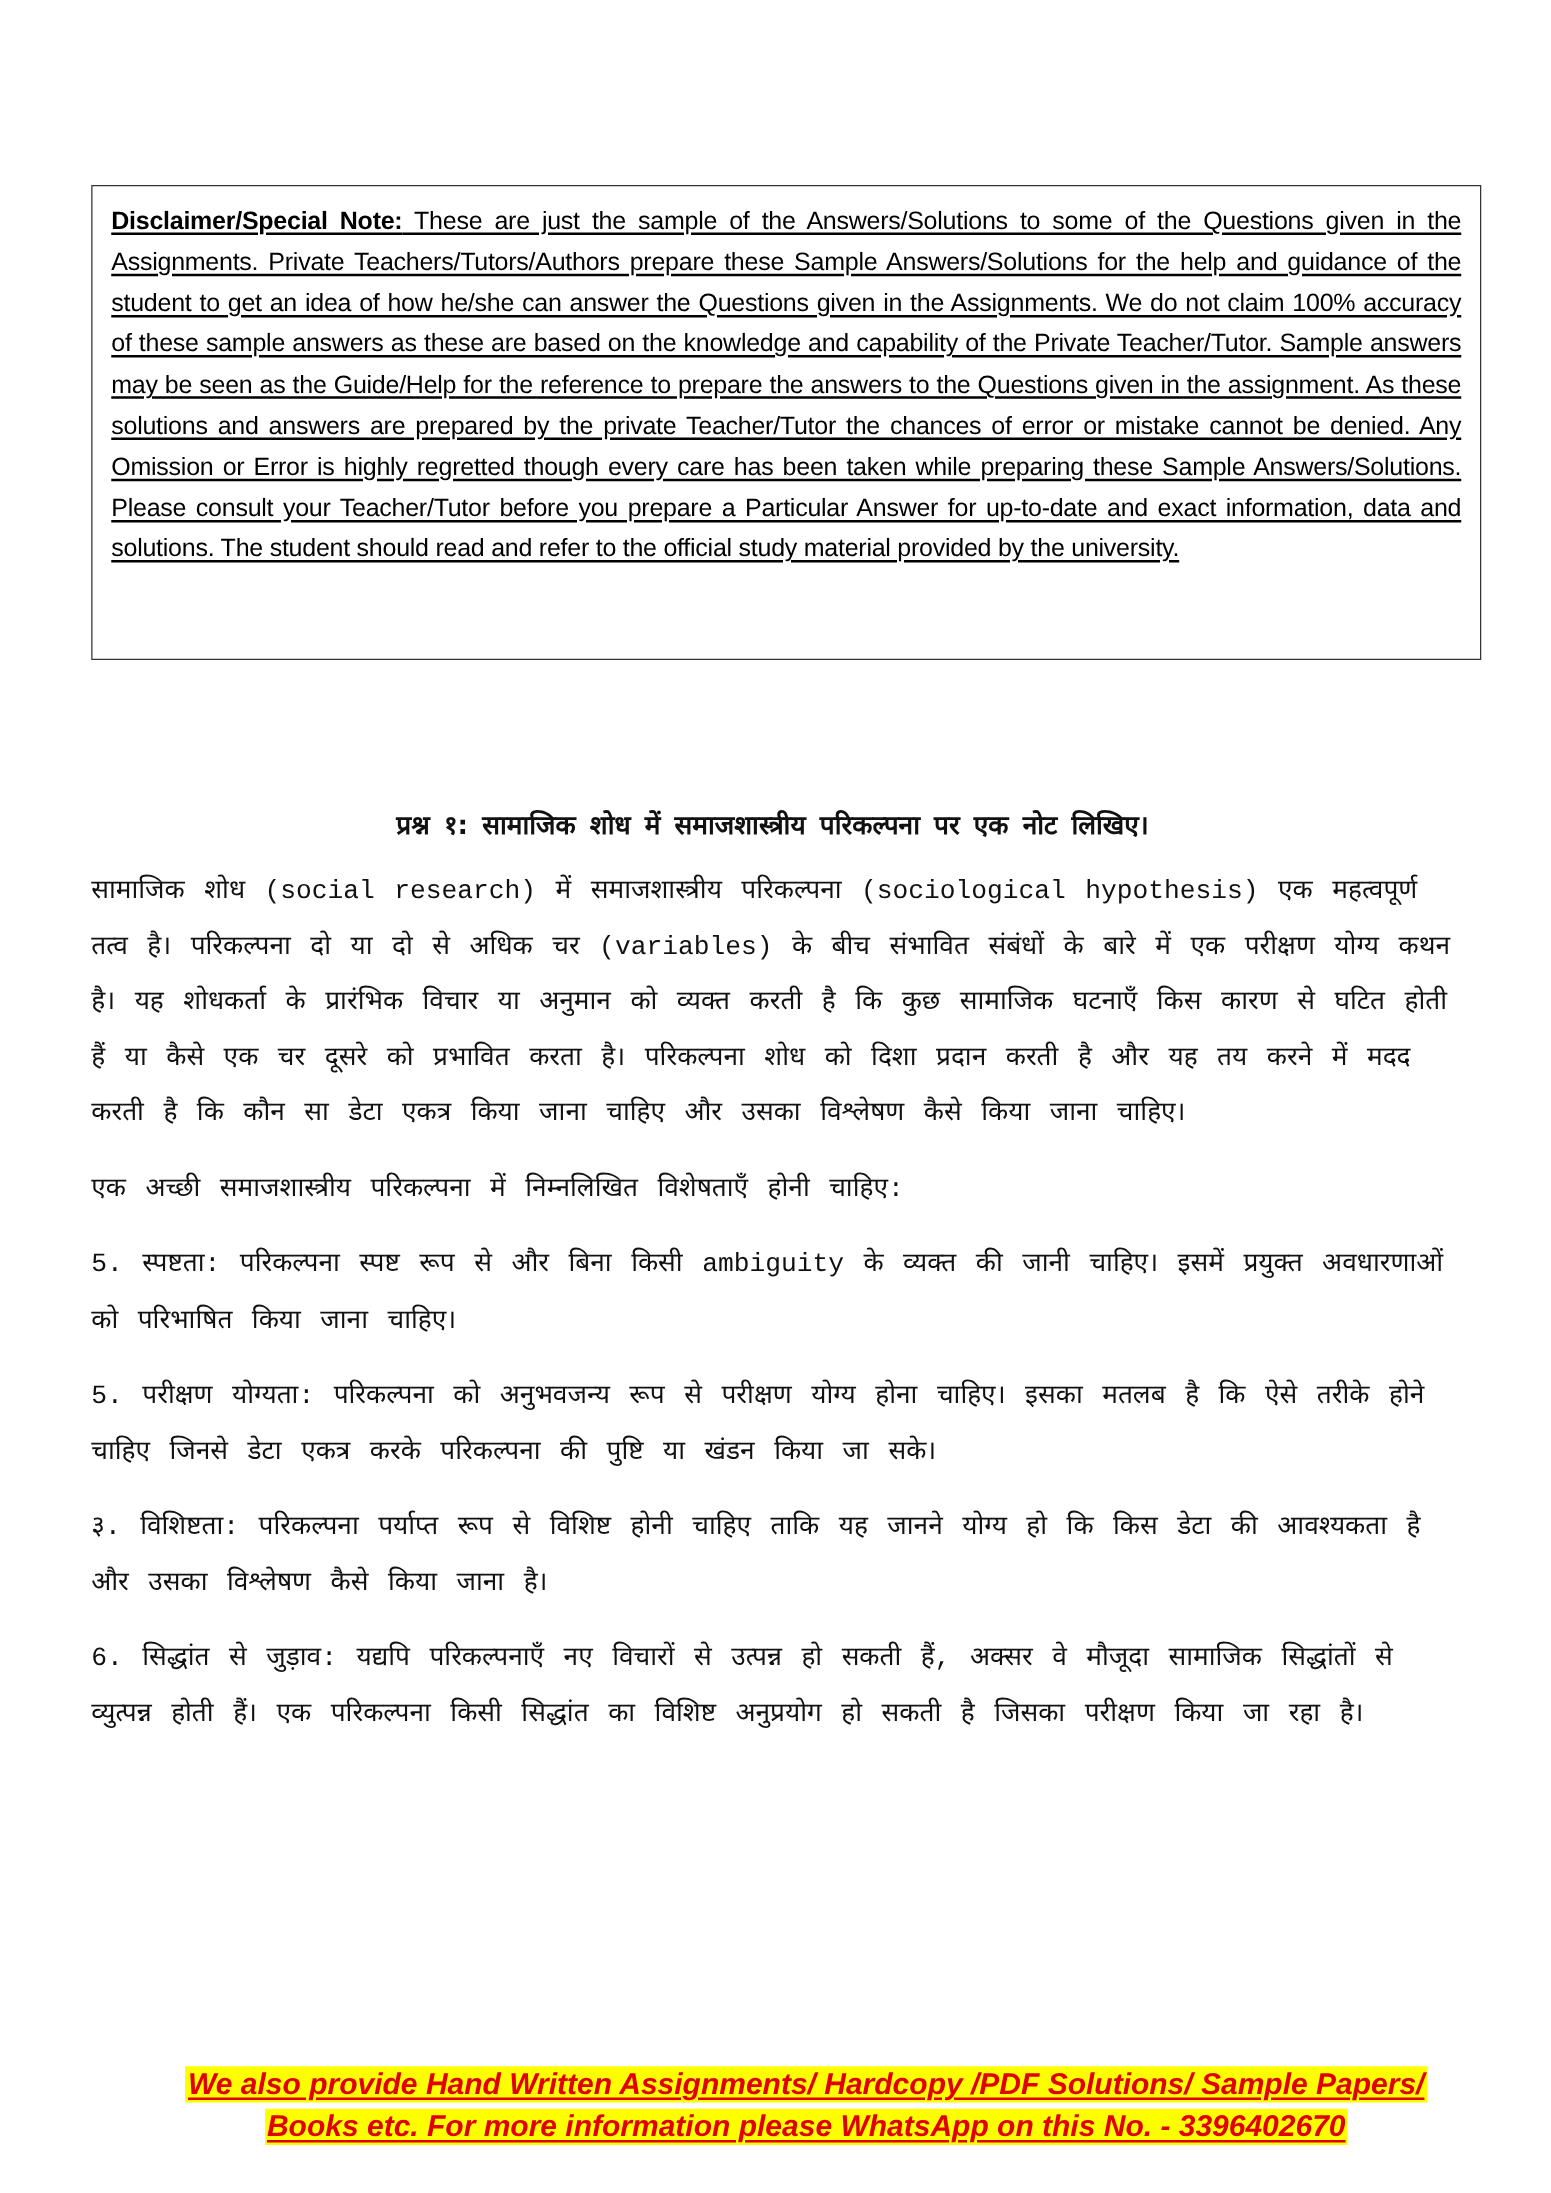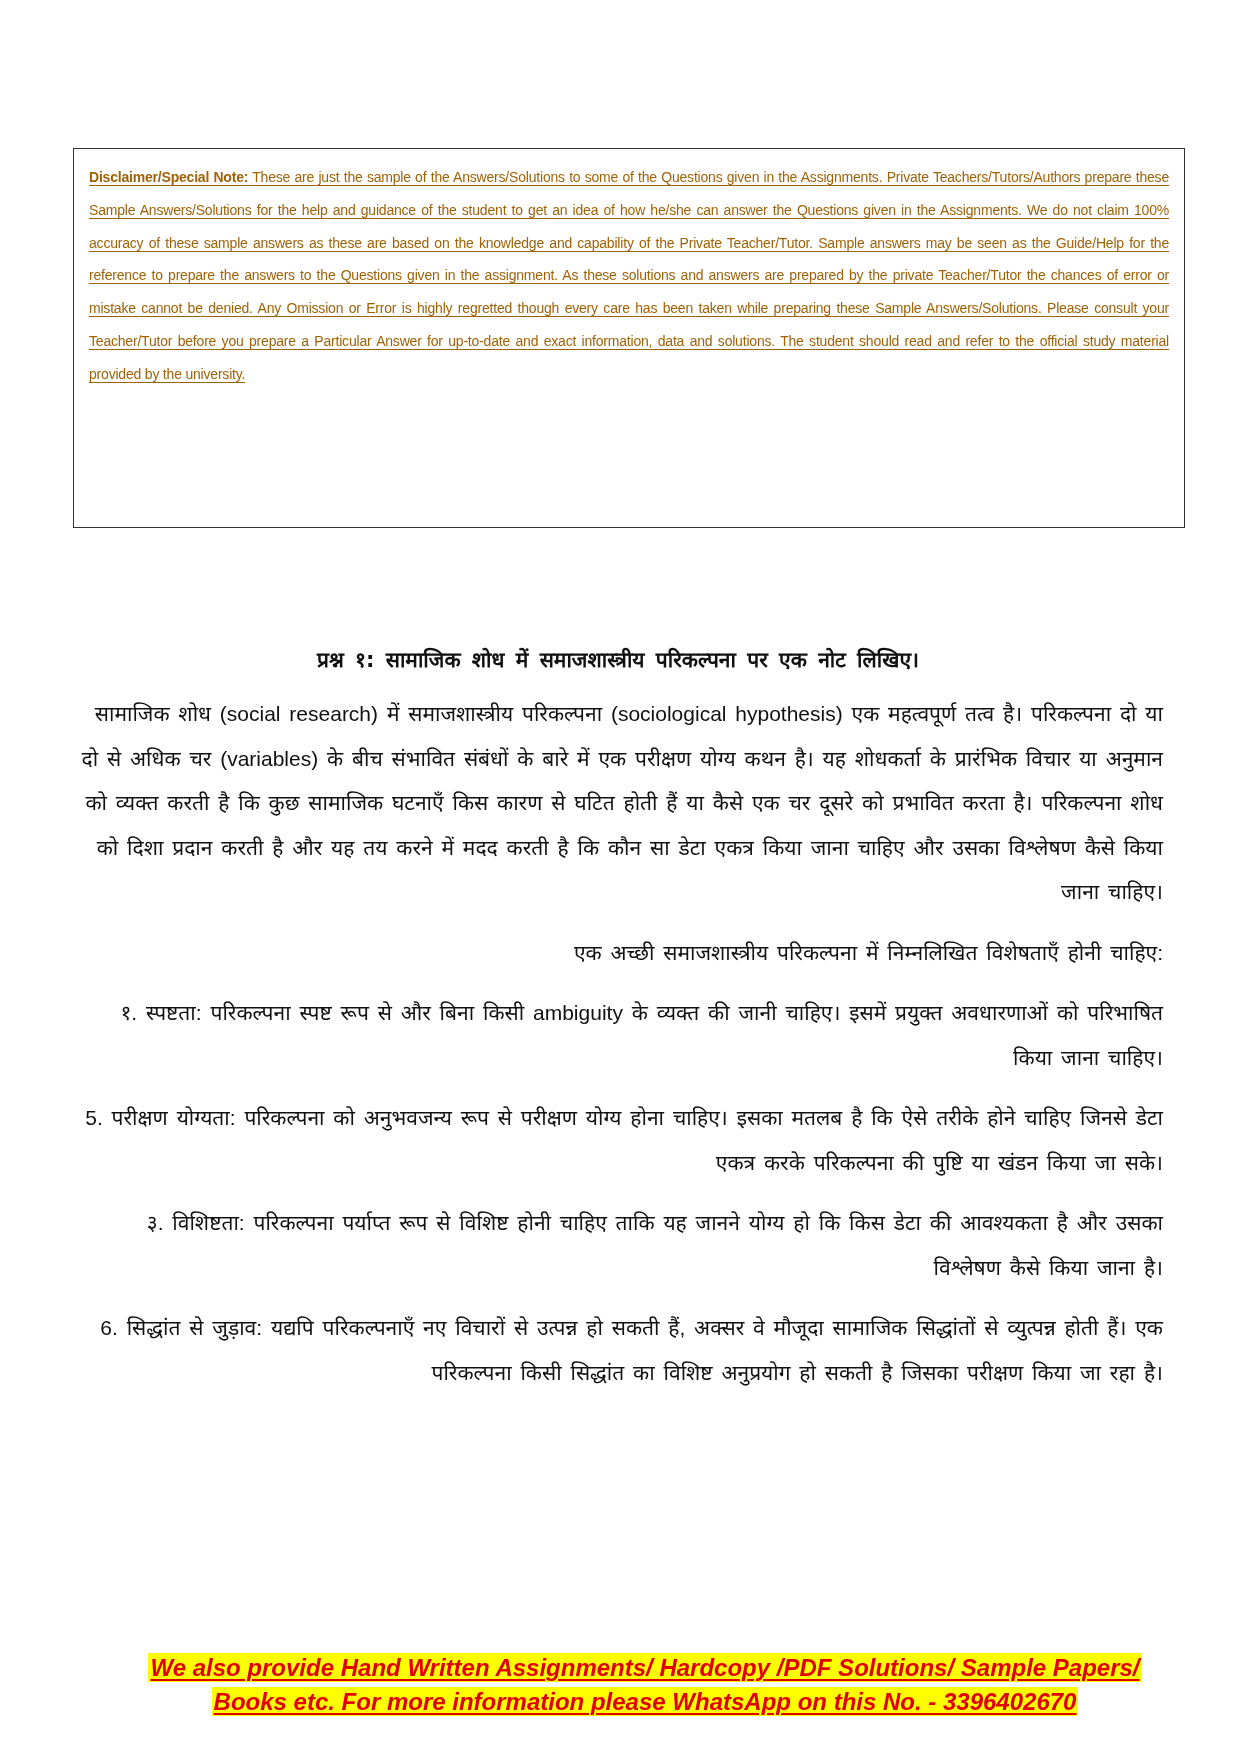--- a/index.html
+++ b/index.html
@@ -20,26 +20,26 @@
       left: 73px;
       top: 148px;
       width: 1080px;
       height: 352px;
       border: 1.5px solid #333333;
       padding: 12px 15px 14px 15px;
       box-sizing: content-box;
     }
     .disclaimer-text {
       font-family: "Liberation Sans", sans-serif;
-      font-size: 14px;
+      font-size: 20px;
       line-height: 32.8px;
       text-align: justify;
       text-decoration: underline;
       text-underline-offset: 3px;
-      color: #a16207;
+      color: #000000;
       margin: 0;
       letter-spacing: -0.2px;
     }
     .disclaimer-label {
       font-weight: bold;
     }
     .content {
       position: absolute;
       left: 73px;
       top: 640px;
@@ -48,26 +48,25 @@
     .question-title {
       font-family: "DejaVu Sans", sans-serif;
       font-weight: bold;
       font-size: 21px;
       line-height: 40px;
       margin: 0 0 12px 0;
       word-spacing: 4px;
       text-align: center;
     }
     .para {
-      font-family: Liberation Sans, sans-serif;
+      font-family: Liberation Mono, monospace;
       font-size: 21px;
       line-height: 44.5px;
       margin: 0 0 16px 0;
       word-spacing: 3px;
-      text-align: right;
     }
     .footer-promo {
       position: absolute;
       left: 95px;
       top: 1651px;
       width: 1060px;
       text-align: center;
       font-family: "Liberation Sans", sans-serif;
       font-weight: bold;
       font-style: italic;
@@ -88,21 +87,21 @@
 <body>
 
 <div class="disclaimer-box">
   <p class="disclaimer-text"><span class="disclaimer-label">Disclaimer/Special Note:</span><span> These are just the sample of the Answers/Solutions to some of the Questions given in the Assignments. Private Teachers/Tutors/Authors prepare these Sample Answers/Solutions for the help and guidance of the student to get an idea of how he/she can answer the Questions given in the Assignments. We do not claim 100% accuracy of these sample answers as these are based on the knowledge and capability of the Private Teacher/Tutor. Sample answers may be seen as the Guide/Help for the reference to prepare the answers to the Questions given in the assignment. As these solutions and answers are prepared by the private Teacher/Tutor the chances of error or mistake cannot be denied. Any Omission or Error is highly regretted though every care has been taken while preparing these Sample Answers/Solutions. Please consult your Teacher/Tutor before you prepare a Particular Answer for up-to-date and exact information, data and solutions. The student should read and refer to the official study material provided by the university.</span></p>
 </div>
 
 <div class="content">
   <h2 class="question-title">प्रश्न १: सामाजिक शोध में समाजशास्त्रीय परिकल्पना पर एक नोट लिखिए।</h2>
   <p class="para">सामाजिक शोध (social research) में समाजशास्त्रीय परिकल्पना (sociological hypothesis) एक महत्वपूर्ण तत्व है। परिकल्पना दो या दो से अधिक चर (variables) के बीच संभावित संबंधों के बारे में एक परीक्षण योग्य कथन है। यह शोधकर्ता के प्रारंभिक विचार या अनुमान को व्यक्त करती है कि कुछ सामाजिक घटनाएँ किस कारण से घटित होती हैं या कैसे एक चर दूसरे को प्रभावित करता है। परिकल्पना शोध को दिशा प्रदान करती है और यह तय करने में मदद करती है कि कौन सा डेटा एकत्र किया जाना चाहिए और उसका विश्लेषण कैसे किया जाना चाहिए।</p>
   <p class="para">एक अच्छी समाजशास्त्रीय परिकल्पना में निम्नलिखित विशेषताएँ होनी चाहिए:</p>
-  <p class="para">१. स्पष्टता: परिकल्पना स्पष्ट रूप से और बिना किसी ambiguity के व्यक्त की जानी चाहिए। इसमें प्रयुक्त अवधारणाओं को परिभाषित किया जाना चाहिए।</p>
+  <p class="para">5. स्पष्टता: परिकल्पना स्पष्ट रूप से और बिना किसी ambiguity के व्यक्त की जानी चाहिए। इसमें प्रयुक्त अवधारणाओं को परिभाषित किया जाना चाहिए।</p>
   <p class="para">5. परीक्षण योग्यता: परिकल्पना को अनुभवजन्य रूप से परीक्षण योग्य होना चाहिए। इसका मतलब है कि ऐसे तरीके होने चाहिए जिनसे डेटा एकत्र करके परिकल्पना की पुष्टि या खंडन किया जा सके।</p>
   <p class="para">३. विशिष्टता: परिकल्पना पर्याप्त रूप से विशिष्ट होनी चाहिए ताकि यह जानने योग्य हो कि किस डेटा की आवश्यकता है और उसका विश्लेषण कैसे किया जाना है।</p>
   <p class="para">6. सिद्धांत से जुड़ाव: यद्यपि परिकल्पनाएँ नए विचारों से उत्पन्न हो सकती हैं, अक्सर वे मौजूदा सामाजिक सिद्धांतों से व्युत्पन्न होती हैं। एक परिकल्पना किसी सिद्धांत का विशिष्ट अनुप्रयोग हो सकती है जिसका परीक्षण किया जा रहा है।</p>
 </div>
 
 <div class="footer-promo">
   <div><span class="hl">We also provide Hand Written Assignments/ Hardcopy /PDF Solutions/ Sample Papers/</span></div>
   <div><span class="hl">Books etc. For more information please WhatsApp on this No. - 3396402670</span></div>
 </div>
 

